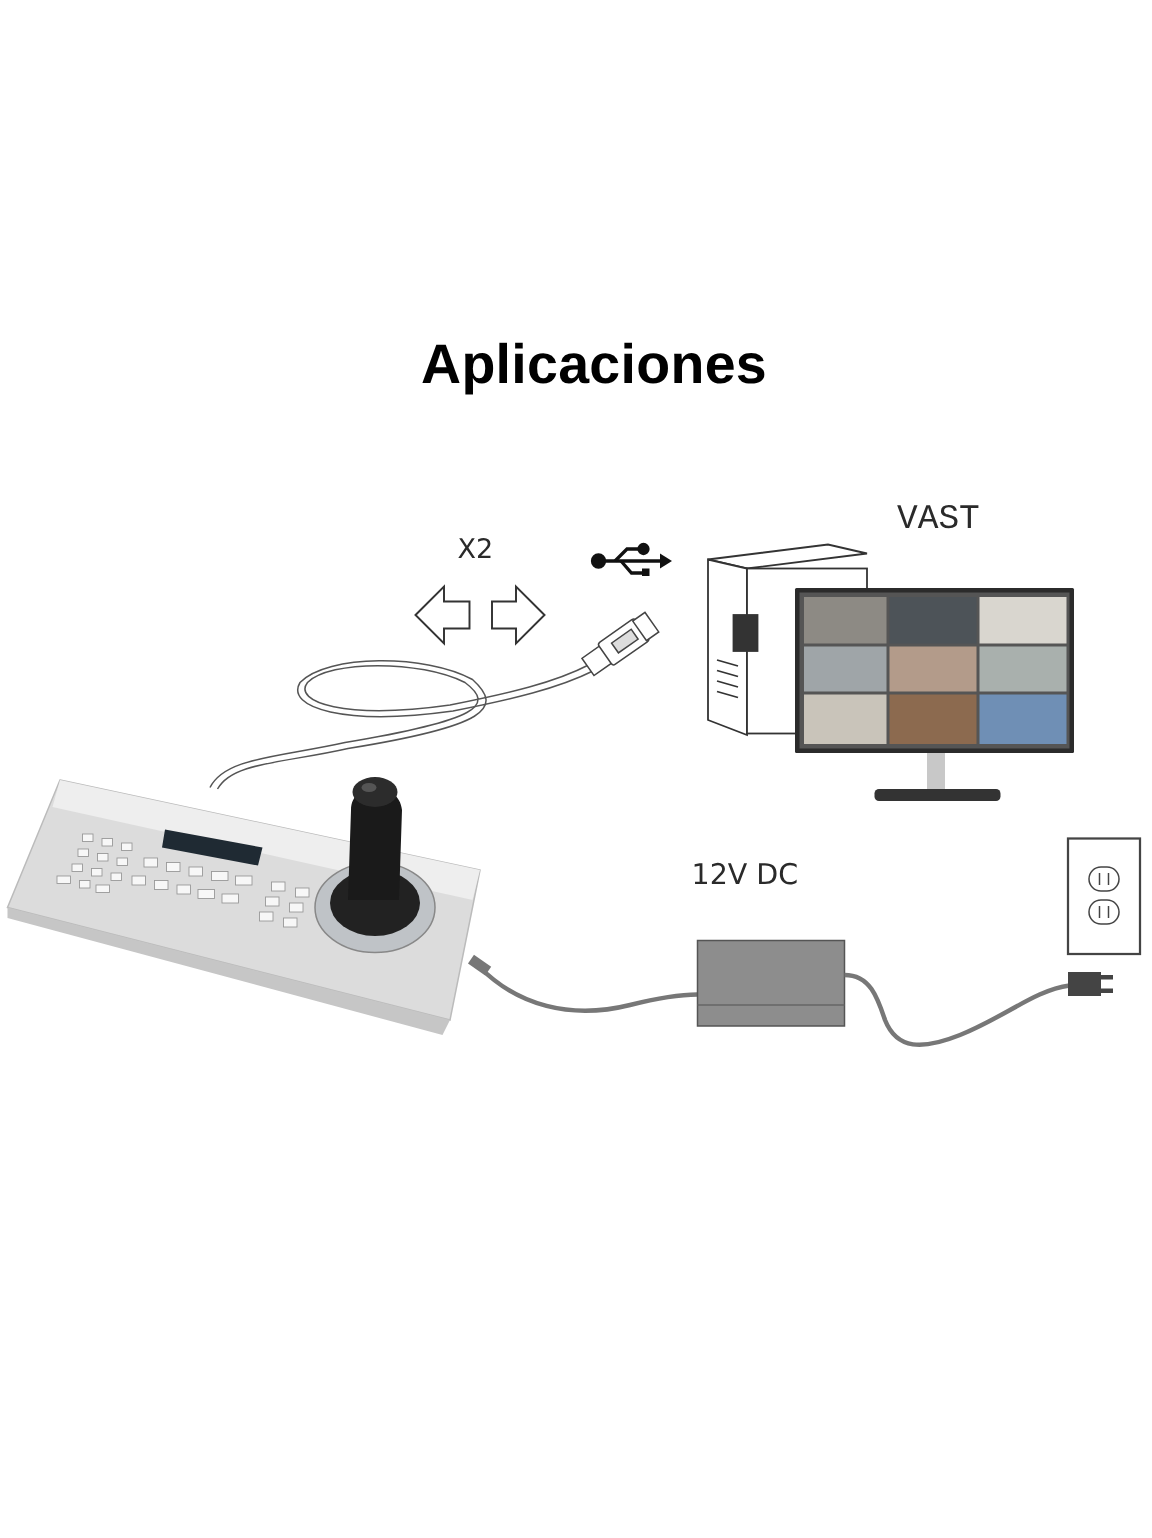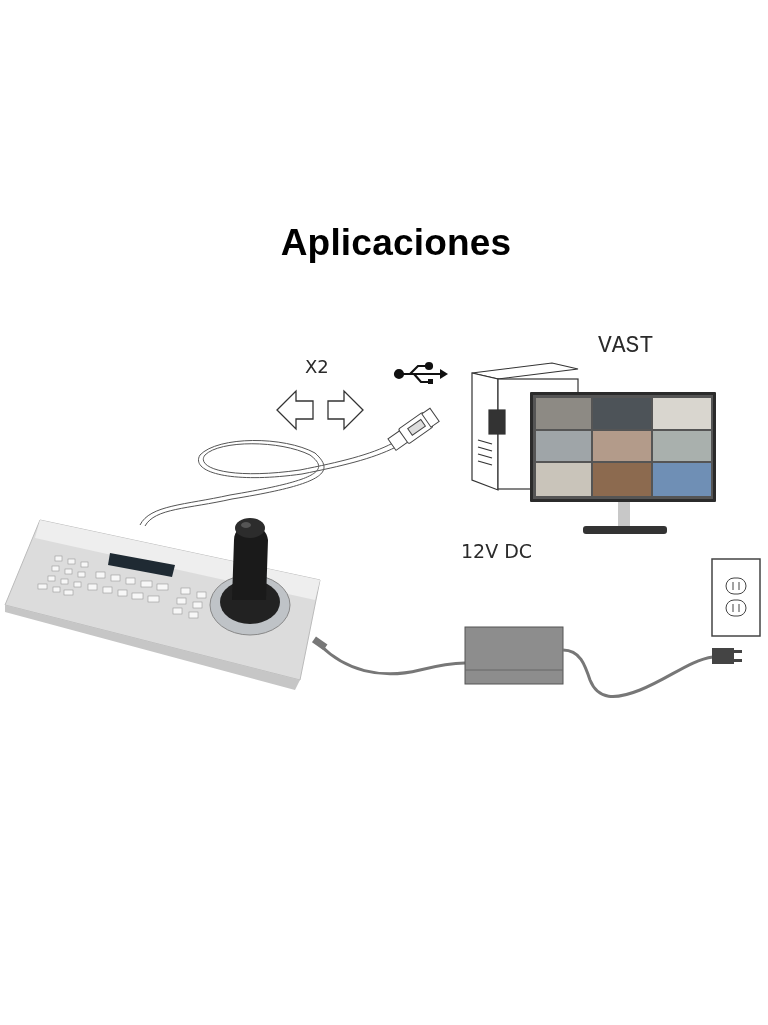--- a/index.html
+++ b/index.html
@@ -3,21 +3,21 @@
 <meta charset="utf-8">
 <style>
   html, body { margin: 0; padding: 0; background: #ffffff; }
   body { width: 768px; height: 1025px; position: relative; overflow: hidden;
          font-family: "Liberation Sans", sans-serif; color: #111; }
   .title { position: absolute; left: 0; top: 222px; width: 792px; text-align: center;
            font-family: "Liberation Sans", sans-serif; font-weight: bold; font-size: 37px; color: #000; letter-spacing: 0.2px; }
   .label { position: absolute; font-family: "DejaVu Sans", sans-serif; color: #2a2a2a; }
   .lbl-x2 { left: 305px; top: 356px; font-size: 18px; }
   .lbl-vast { left: 598px; top: 333px; font-size: 23px; font-family: Liberation Mono, monospace; }
-  .lbl-12v { left: 461px; top: 540px; font-size: 19px; }
+  .lbl-12v { left: 461px; top: 572px; font-size: 19px; }
   svg.diagram { position: absolute; left: 0; top: 0; }
 </style>
 </head>
 <body>
 
 <div class="title">Aplicaciones</div>
 
 <div class="label lbl-x2">X2</div>
 <div class="label lbl-vast">VAST</div>
 <div class="label lbl-12v">12V DC</div>

